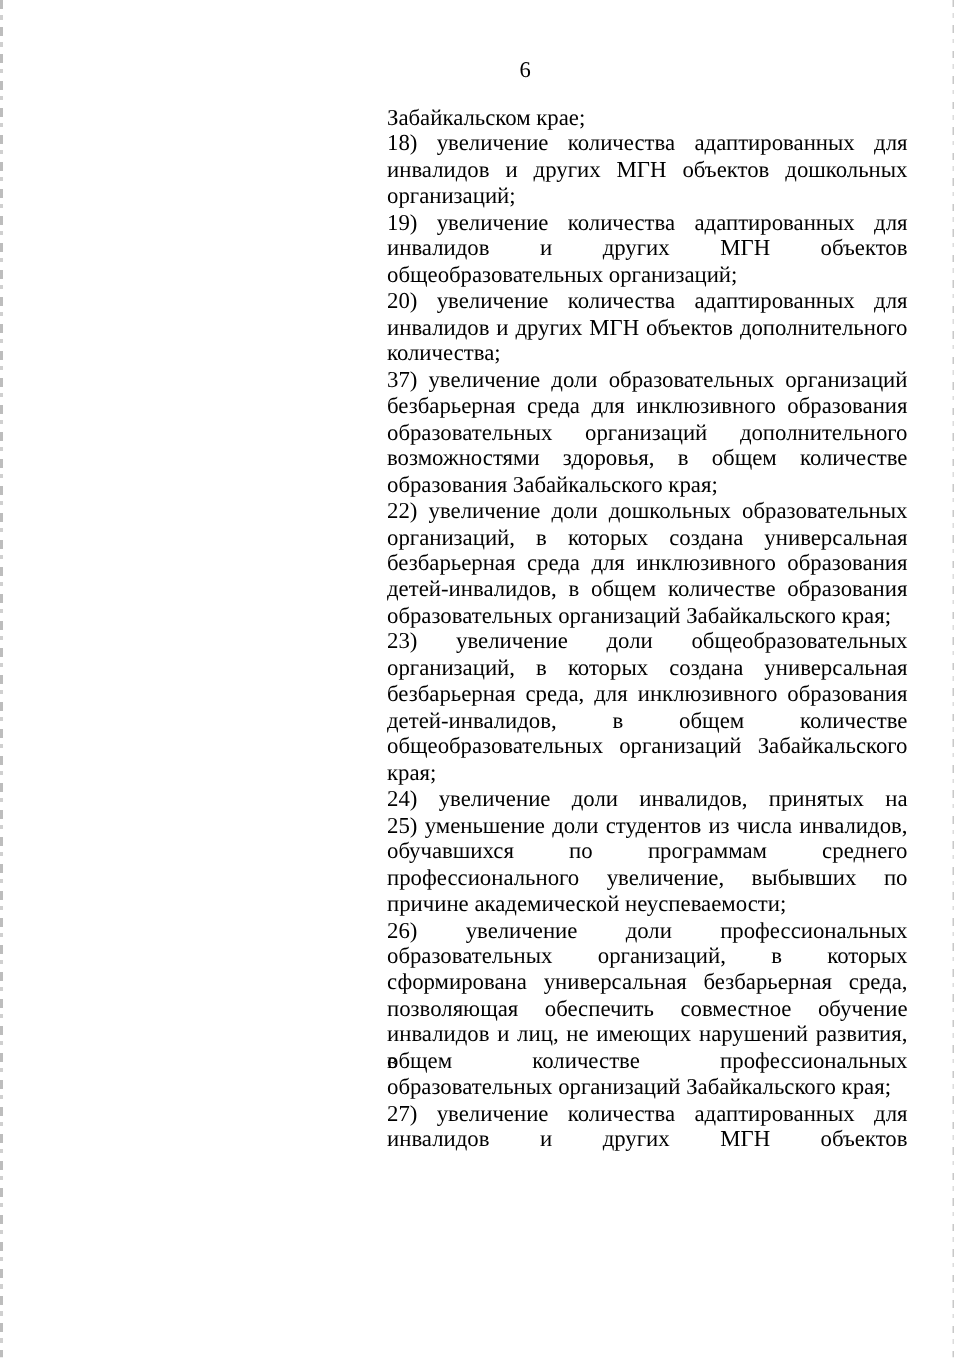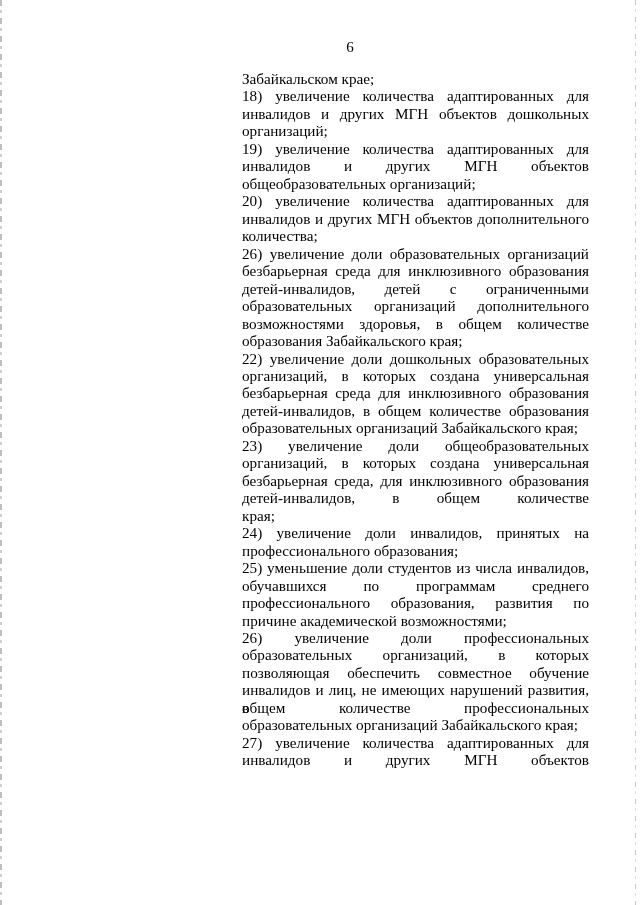--- a/index.html
+++ b/index.html
@@ -35,21 +35,21 @@
     position: absolute;
     left: 0;
     width: 700px;
     top: 39px;
     text-align: center;
     font-size: 15px;
     line-height: 16px;
   }
   .text-block {
     position: absolute;
-    left: 242px;
+    left: 258px;
     top: 70px;
     width: 347px;
     font-size: 15.2px;
     line-height: 17.47px;
   }
   .line {
     display: block;
     white-space: nowrap;
     height: 17.47px;
   }
@@ -71,43 +71,43 @@
     <span class="line">Забайкальском крае;</span>
     <span class="line justify">18) увеличение количества адаптированных для</span>
     <span class="line justify">инвалидов и других МГН объектов дошкольных</span>
     <span class="line">организаций;</span>
     <span class="line justify">19) увеличение количества адаптированных для</span>
     <span class="line justify">инвалидов и других МГН объектов</span>
     <span class="line">общеобразовательных организаций;</span>
     <span class="line justify">20) увеличение количества адаптированных для</span>
     <span class="line justify">инвалидов и других МГН объектов дополнительного</span>
     <span class="line">количества;</span>
-    <span class="line justify">26) увеличение доли образовательных организаций</span>
+    <span class="line justify">37) увеличение доли образовательных организаций</span>
     <span class="line justify">безбарьерная среда для инклюзивного образования</span>
-    <span class="line justify">детей-инвалидов, детей с ограниченными</span>
     <span class="line justify">образовательных организаций дополнительного</span>
     <span class="line justify">возможностями здоровья, в общем количестве</span>
     <span class="line">образования Забайкальского края;</span>
     <span class="line justify">22) увеличение доли дошкольных образовательных</span>
     <span class="line justify">организаций, в которых создана универсальная</span>
     <span class="line justify">безбарьерная среда для инклюзивного образования</span>
     <span class="line justify">детей-инвалидов, в общем количестве образования</span>
     <span class="line">образовательных организаций Забайкальского края;</span>
     <span class="line justify">23) увеличение доли общеобразовательных</span>
     <span class="line justify">организаций, в которых создана универсальная</span>
     <span class="line justify">безбарьерная среда, для инклюзивного образования</span>
     <span class="line justify">детей-инвалидов, в общем количестве</span>
+    <span class="line justify">общеобразовательных организаций Забайкальского</span>
     <span class="line">края;</span>
     <span class="line justify">24) увеличение доли инвалидов, принятых на</span>
-    <span class="line">профессионального образования;</span>
     <span class="line justify">25) уменьшение доли студентов из числа инвалидов,</span>
     <span class="line justify">обучавшихся по программам среднего</span>
-    <span class="line justify">профессионального образования, развития по</span>
-    <span class="line">причине академической возможностями;</span>
+    <span class="line justify">профессионального увеличение, выбывших по</span>
+    <span class="line">причине академической неуспеваемости;</span>
     <span class="line justify">26) увеличение доли профессиональных</span>
     <span class="line justify">образовательных организаций, в которых</span>
+    <span class="line justify">сформирована универсальная безбарьерная среда,</span>
     <span class="line justify">позволяющая обеспечить совместное обучение</span>
     <span class="line justify">инвалидов и лиц, не имеющих нарушений развития, в</span>
     <span class="line justify">общем количестве профессиональных</span>
     <span class="line">образовательных организаций Забайкальского края;</span>
     <span class="line justify">27) увеличение количества адаптированных для</span>
     <span class="line justify">инвалидов и других МГН объектов</span>
   </div>
 
 </body></html>

